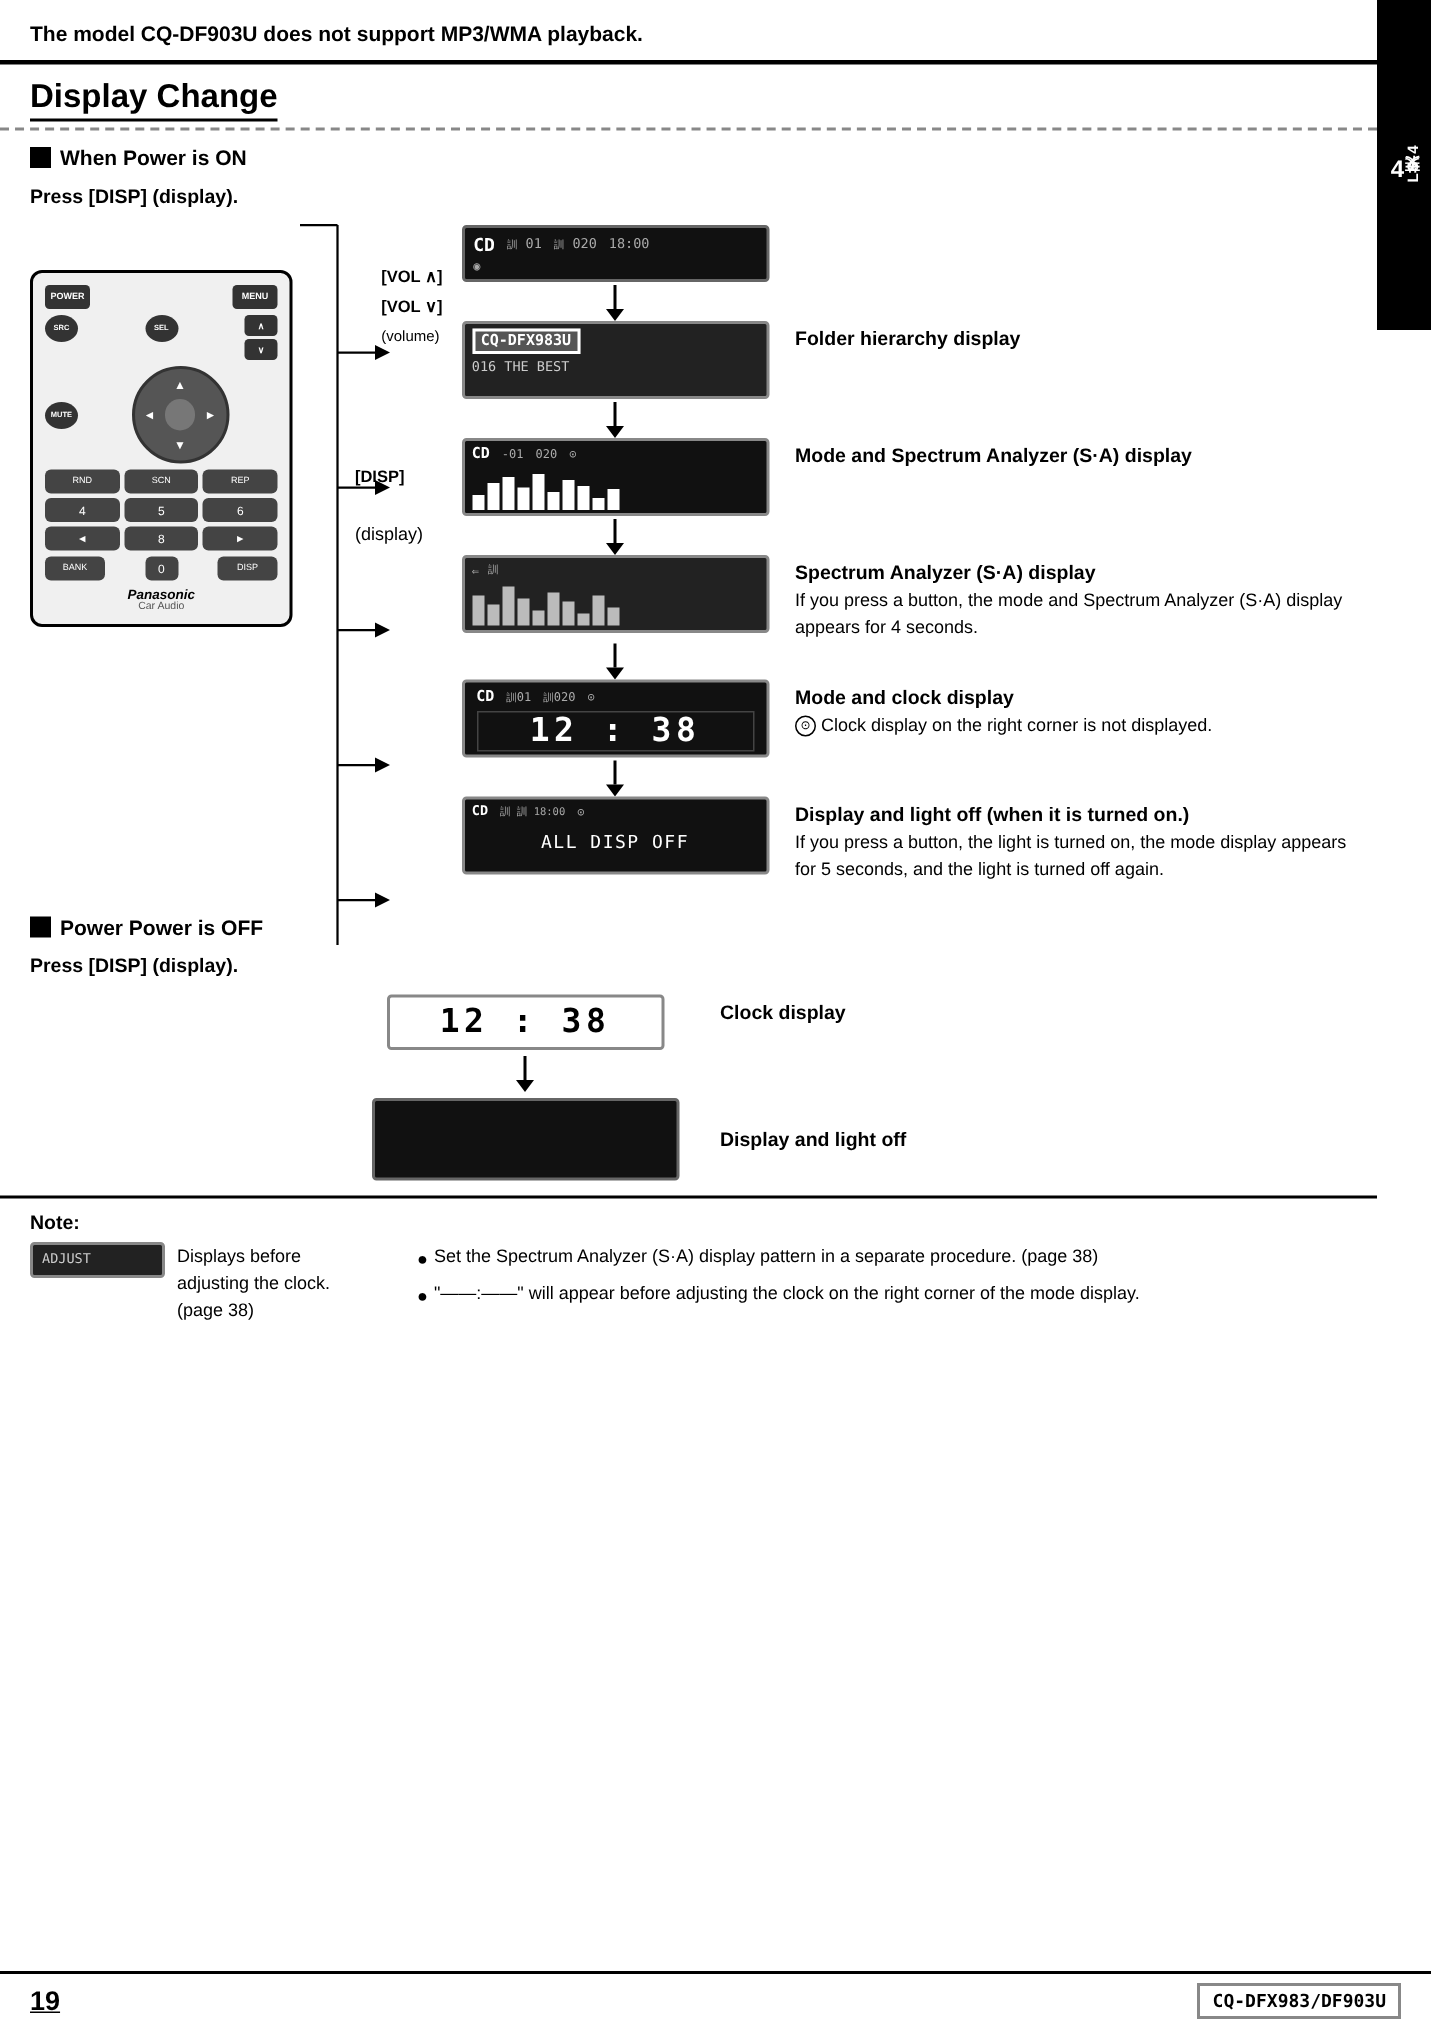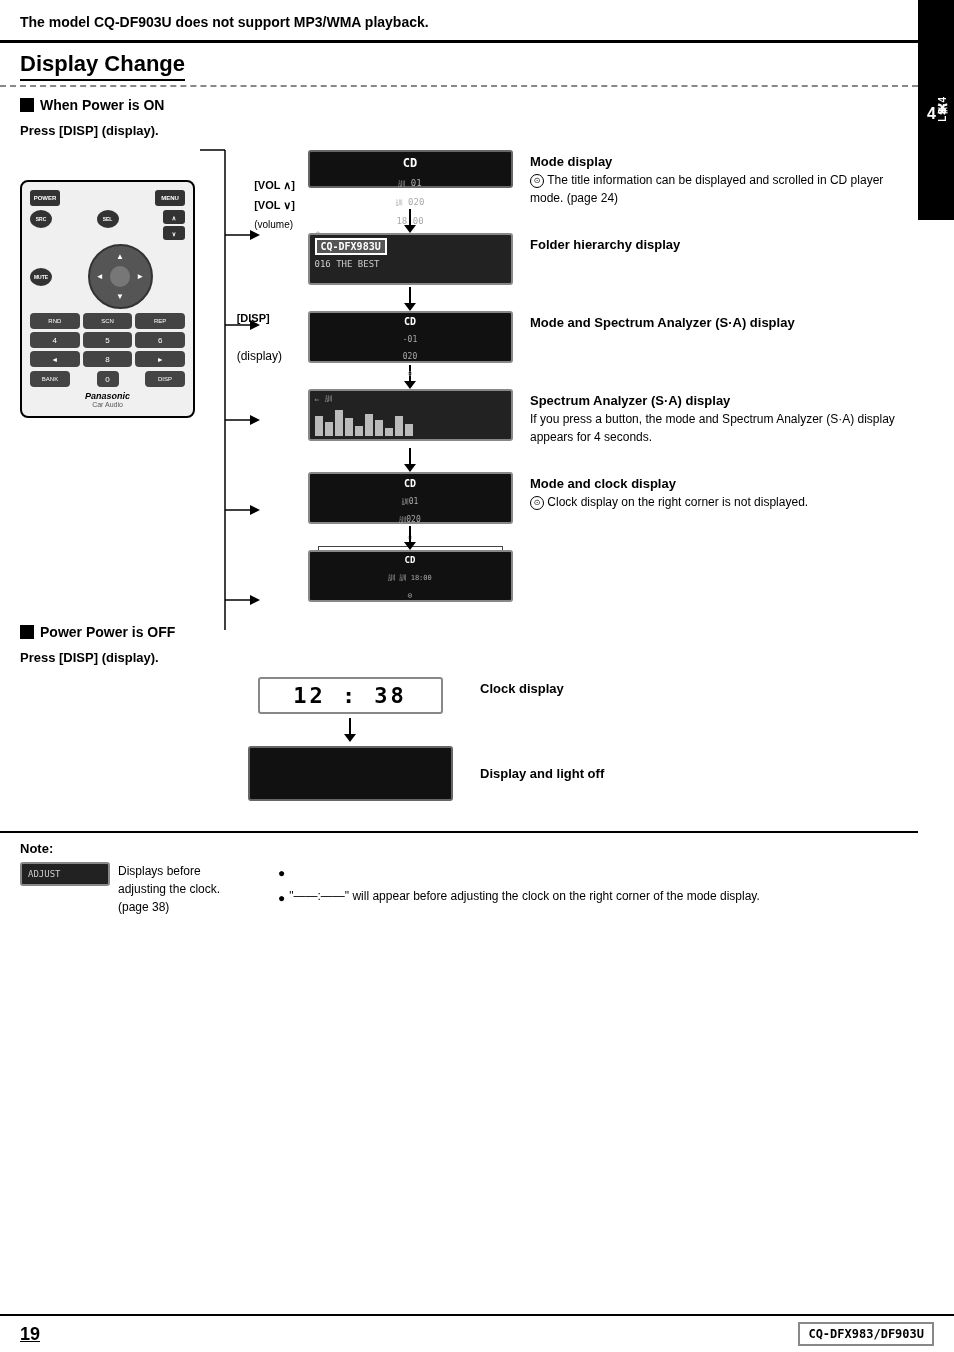--- a/index.html
+++ b/index.html
@@ -277,21 +277,20 @@
     }
 
     
     .power-off-section {
       margin-top: 20px;
     }
 
     
     .note-section {
       border-top: 2px solid #000;
-      margin-top: 20px;
       padding-top: 8px;
       margin-right: 36px;
       margin-left: 0;
       padding-left: 20px;
       padding-right: 20px;
     }
 
     .note-title {
       font-weight: bold;
       font-size: 13px;
@@ -360,21 +359,20 @@
       padding: 4px 6px;
       width: 205px;
       height: 38px;
       border-radius: 3px;
     }
 
     .mode-top-row {
       display: flex;
       gap: 8px;
       align-items: center;
-      flex-direction: column;
     }
 
     .cd-label { font-weight: bold; font-size: 12px; color: #fff; }
 
     .v-line {
       width: 2px;
       height: 16px;
       background: #000;
     }
 
@@ -585,27 +583,20 @@
                 </span>
                 <span style="font-size:9px;color:#aaa;">
                   <span style="font-size:7px;">訓</span>
                   <span>020</span>
                 </span>
                 <span style="font-size:9px;color:#aaa;">18:00</span>
               </div>
               <div style="font-size:8px; color:#aaa; margin-top:3px;">◉</div>
             </div>
           </div>
-          <div class="desc-side">
-            <div class="desc-bold">Mode display</div>
-            <div class="desc-normal">
-              <span style="display:inline-block;width:14px;height:14px;border-radius:50%;border:1.5px solid #000;text-align:center;line-height:12px;font-size:8px;vertical-align:middle;">⊙</span>
-              <span>The title information can be displayed and scrolled in CD player mode. (page 24)</span>
-            </div>
-          </div>
         </div>
 
         <div style="display:flex;">
           <div style="width:220px; display:flex; flex-direction:column; align-items:center;">
             <div class="v-line"></div>
             <div class="v-arrow"></div>
           </div>
         </div>
 
         <div class="screen-row">
@@ -734,20 +725,24 @@
           <div class="screen-side">
             <div class="alldisp-screen">
               <div class="mode-top-row" style="font-size:8px; color:#aaa; margin-bottom:1px;">
                 <span style="font-weight:bold;font-size:9px;color:#fff;">CD</span>
                 <span style="font-size:7px;">訓 訓 18:00</span>
                 <span>⊙</span>
               </div>
               <div class="alldisp-text">ALL DISP OFF</div>
             </div>
           </div>
+          <div class="desc-side">
+            <div class="desc-bold">Display and light off (when it is turned on.)</div>
+            <div class="desc-normal">If you press a button, the light is turned on, the mode display appears for 5 seconds, and the light is turned off again.</div>
+          </div>
         </div>
 
       </div>
     </div>
 
     <div class="power-off-section">
       <div class="subsection-title">
         <span class="subsection-icon"></span>
         <span>Power Power is OFF</span>
       </div>
@@ -785,20 +780,21 @@
     <div class="note-content">
       <div class="note-left">
         <div class="note-adjust-screen">
           <span style="font-size:9px; color:#ccc;">ADJUST</span>
         </div>
         <div style="font-size:12px; line-height:1.5; max-width:130px;">Displays before adjusting the clock. (page 38)</div>
       </div>
       <div class="note-right">
         <div class="note-bullet">
           <span class="bullet-dot">●</span>
+          <span>Set the Spectrum Analyzer (S·A) display pattern in a separate procedure. (page 38)</span>
         </div>
         <div class="note-bullet">
           <span class="bullet-dot">●</span>
           <span>"——:——" will appear before adjusting the clock on the right corner of the mode display.</span>
         </div>
       </div>
     </div>
   </div>
 
   <div class="bottom-bar">

